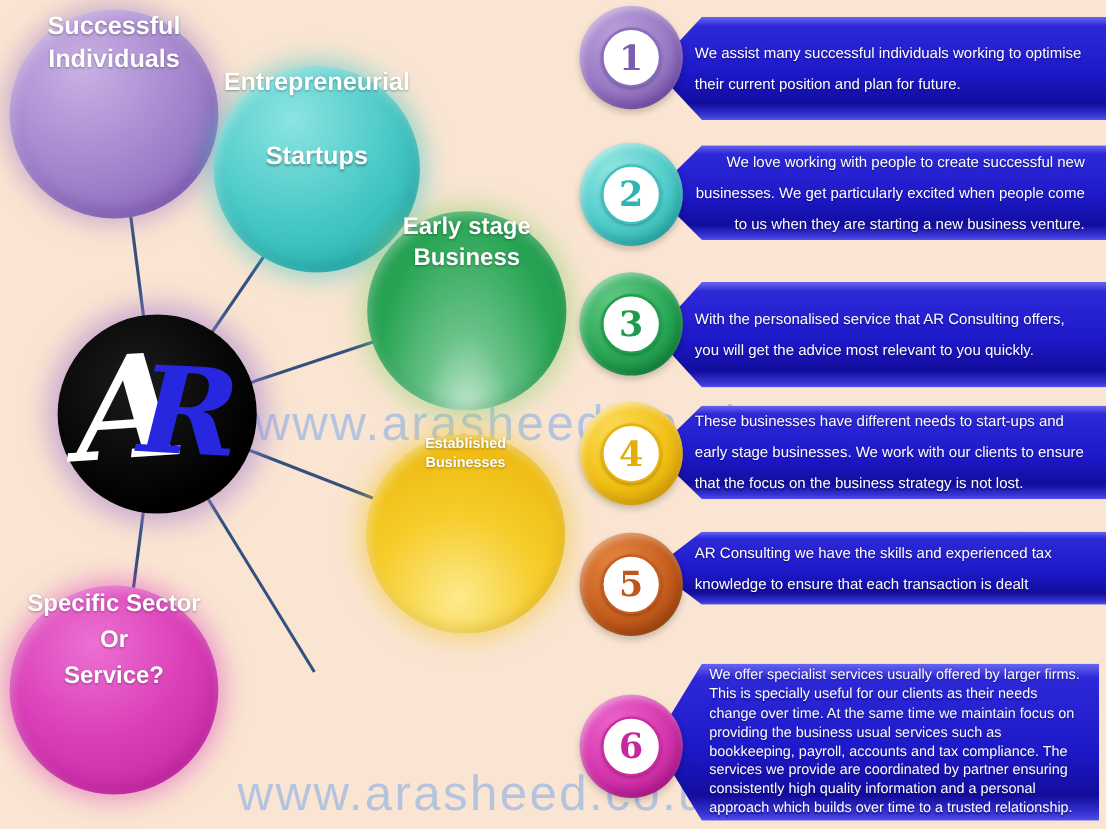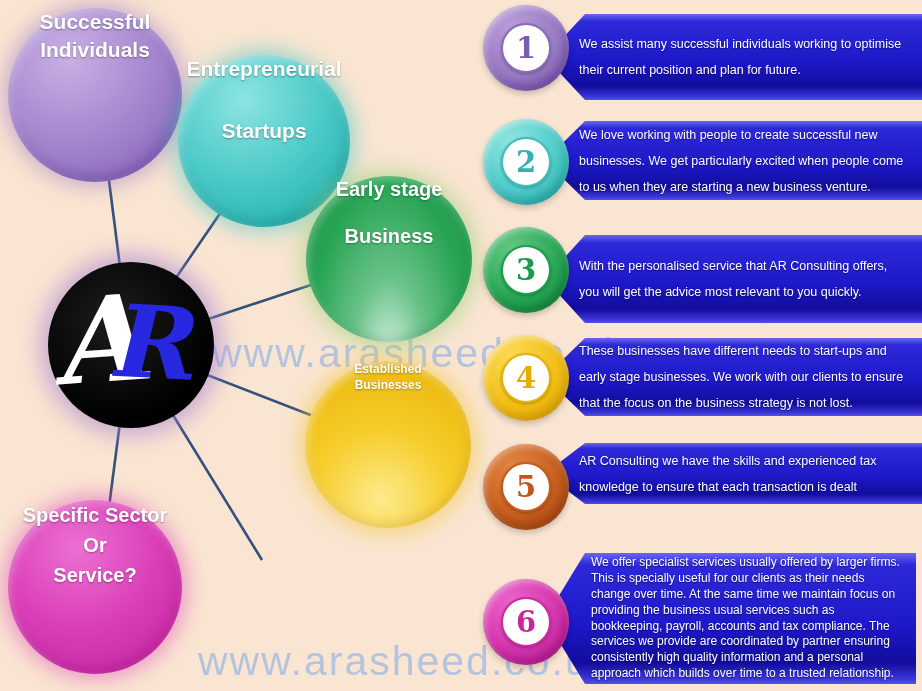--- a/index.html
+++ b/index.html
@@ -26,28 +26,28 @@
   .bubble .bline{display:block;line-height:1.32;}
   .b-si{left:8px;top:8px;width:174px;height:174px;font-size:21px;
     background:radial-gradient(circle at 35% 28%, #c9b0e4 0%, #a688cf 48%, #7e5cb4 100%);
     box-shadow:0 0 20px 5px rgba(160,120,200,.5), inset 2px 4px 10px rgba(255,255,255,.35), inset -3px -6px 12px rgba(60,20,110,.25);}
   .b-es{left:178px;top:55px;width:172px;height:172px;font-size:21px;
     background:radial-gradient(circle at 38% 26%, #8ce4e1 0%, #47c8c6 52%, #1da9a7 100%);
     box-shadow:0 0 20px 5px rgba(70,200,198,.55), inset 2px 4px 10px rgba(255,255,255,.4), inset -3px -6px 12px rgba(0,100,100,.25);}
   .b-es .bline + .bline{margin-top:34px;}
   .b-esb{left:306px;top:176px;width:166px;height:166px;font-size:20px;
     background:radial-gradient(ellipse at 50% 112%, #d9f2e2 0%, #69c289 32%, #27a453 68%, #1e944a 100%);
-    box-shadow:0 0 20px 5px rgba(150,210,120,.6), inset 2px 4px 10px rgba(255,255,255,.35), inset -2px -4px 10px rgba(0,90,40,.2);gap:21px;}
+    box-shadow:0 0 20px 5px rgba(150,210,120,.6), inset 2px 4px 10px rgba(255,255,255,.35), inset -2px -4px 10px rgba(0,90,40,.2);}
   .b-estb{left:305px;top:362px;width:166px;height:166px;font-size:12px;
     background:radial-gradient(circle at 46% 82%, #fdea8d 0%, #f6cd2b 42%, #eebb10 78%, #e2ac05 100%);
     box-shadow:0 0 20px 5px rgba(240,200,60,.6), inset 2px 4px 10px rgba(255,255,255,.45), inset -2px -4px 10px rgba(150,100,0,.2);}
   .b-corp{left:180px;top:485px;width:170px;height:170px;font-size:20px;
     background:radial-gradient(circle at 62% 28%, #f9ad26 0%, #f0911a 45%, #d76a10 100%);
     box-shadow:0 0 20px 5px rgba(240,150,40,.55), inset 2px 4px 10px rgba(255,255,255,.35), inset -3px -6px 12px rgba(140,60,0,.25);}
-  .b-ss{left:8px;top:500px;width:174px;height:174px;font-size:20px;
+  .b-ss{left:8px;top:488px;width:174px;height:174px;font-size:20px;
     background:radial-gradient(circle at 40% 28%, #ec70d2 0%, #da3db7 50%, #c021a0 100%);
     box-shadow:0 0 20px 5px rgba(220,70,185,.5), inset 2px 4px 10px rgba(255,255,255,.35), inset -3px -6px 12px rgba(130,0,100,.25);}
   .b-ss .bline{line-height:1.5;}
   
   .logo{
     position:absolute;left:48px;top:262px;width:166px;height:166px;z-index:3;
     border-radius:50%;background:radial-gradient(circle at 40% 35%, #1c1c1e 0%, #000 70%);
     box-shadow:0 0 22px 8px rgba(165,130,210,.6);
   }
   .logo .la, .logo .lr{
@@ -137,21 +137,21 @@
     <span class="lr">R</span>
   </div>
 
   <div class="banner" style="top:14px;height:86px;width:377px;">
     <p>We assist many successful individuals working to optimise their current position and plan for future.</p>
   </div>
   <div class="stepnum n1" style="top:5px;">
     <span class="inner">1</span>
   </div>
 
-  <div class="banner" style="top:121px;height:79px;width:377px;">
+  <div class="banner" style="top:121px;height:79px;width:377px;text-align:right;">
     <p>We love working with people to create successful new businesses.  We get particularly excited when people come to us when they are starting a new business venture.</p>
   </div>
   <div class="stepnum n2" style="top:119px;">
     <span class="inner">2</span>
   </div>
 
   <div class="banner" style="top:235px;height:88px;width:377px;">
     <p>With the personalised service that AR Consulting offers, you will get the advice most relevant to you quickly.</p>
   </div>
   <div class="stepnum n3" style="top:227px;">

